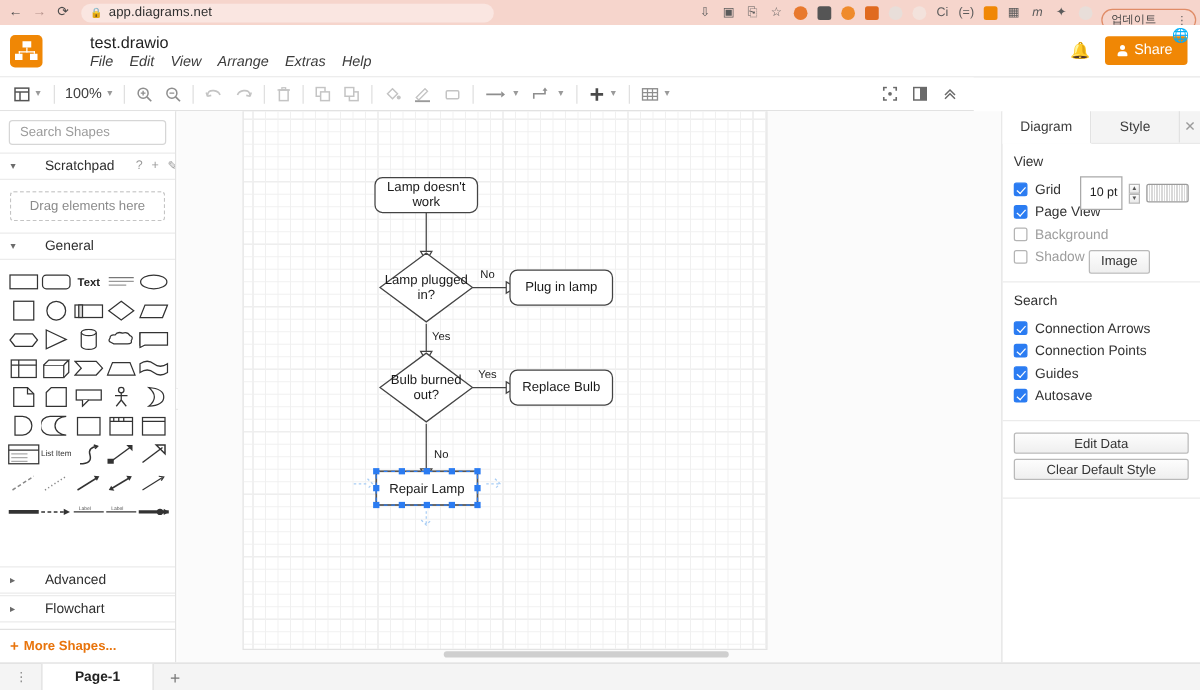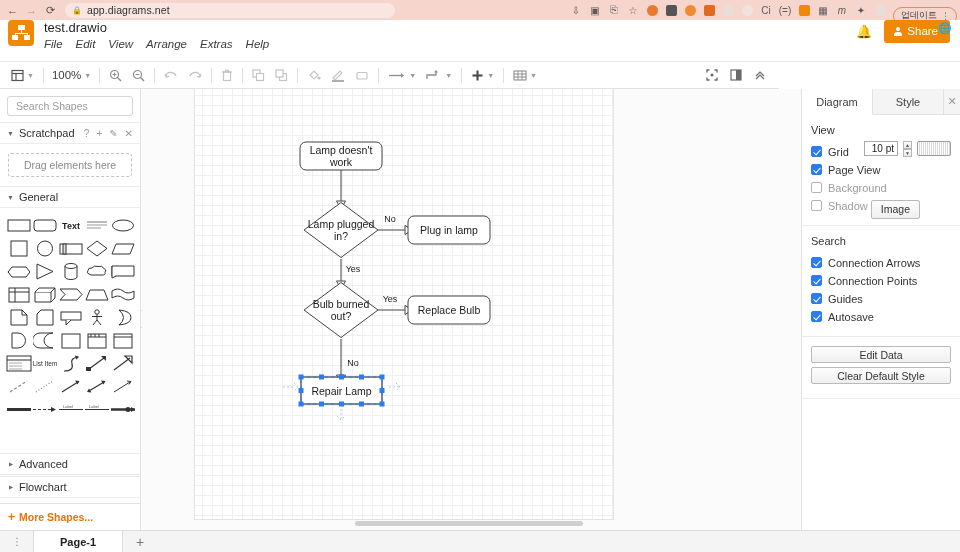--- a/index.html
+++ b/index.html
@@ -54,29 +54,29 @@
   .ext.e1 { background: #e8792e; border-radius: 50%; }
   .ext.e2 { background: #555; }
   .ext.e3 { background: #ef8b2c; border-radius: 50%; }
   .ext.e4 { background: #e06a1f; }
   .ext.e5 { background: #e8ded9; border-radius: 50%; }
   .ext.e6 { background: #f3e2dc; border-radius: 50%; }
   .update-pill {
     border: 1px solid #e08c67; border-radius: 9px;
     background: #f6d5cc; color: #3d3d3d;
     font-size: 9px; padding: 1px 7px 2px; margin-left: 3px;
-    display: flex; align-items: center; gap: 4px; margin-top: 12px;
+    display: flex; align-items: center; gap: 16px; margin-top: 12px;
   }
   .kebab { letter-spacing: -1px; font-size: 9px; color:#5b5b5b; }
 
   
   .dio-header {
     position: absolute; left: 0; top: 20px; width: 960px; height: 42px;
     background: #fff; border-bottom: 1px solid #e8e8e8;
-    display: flex; align-items: flex-start; padding-left: 8px;
+    display: flex; align-items: center; padding-left: 8px; gap: 28px;
   }
   .logo {
     width: 26px; height: 26px; background: #f08705; border-radius: 4px;
     position: relative; flex: none; margin-right: 10px;
   }
   .logo i {
     position: absolute; background: #fff; display: block;
   }
   .logo .n1 { width:7px; height:5px; left:9.5px; top:5px; }
   .logo .n2 { width:6px; height:5px; left:4px; top:15px; }
@@ -139,21 +139,21 @@
     display: flex; align-items: center; padding: 0 6px; background: #fff;
   }
   .search-box input {
     border: none; outline: none; flex: 1; font-size: 10.5px;
     font-family: inherit; color: #3a3a3a; background: transparent;
   }
   .search-box input::placeholder { color: #9b9b9b; }
   .sec-head {
     height: 22px; display: flex; align-items: center; padding: 0 7px;
     border-top: 1px solid #ececec; border-bottom: 1px solid #ececec;
-    font-size: 11px; color: #2f2f2f; background: #fff;
+    font-size: 11px; color: #2f2f2f; background: #fff; gap: 17px;
   }
   .sec-head .tri { font-size: 7px; color: #6b6b6b; margin-right: 5px; }
   .sec-actions { margin-left: auto; display: flex; gap: 7px; color: #9a9a9a; font-size: 10px; }
   .scratch-drop {
     margin: 9px 8px; height: 24px;
     border: 1px dashed #c4c4c4; border-radius: 3px;
     display: flex; align-items: center; justify-content: center;
     font-size: 10.5px; color: #8b8b8b;
   }
   .shape-grid {
@@ -231,21 +231,21 @@
   .cb.on { background: #2b7cf2; border-color: #2b7cf2; }
   .cb.on::after {
     content: ''; position: absolute; left: 3px; top: 0.5px;
     width: 3px; height: 6px; border: solid #fff; border-width: 0 1.6px 1.6px 0;
     transform: rotate(42deg);
   }
   .cbrow span { font-size: 11px; color: #333; }
   .cbrow span.muted { color: #9d9d9d; }
   .grid-ctl { position: absolute; right: 9px; top: 26px; display: flex; align-items: center; gap: 5px; }
   .num-input {
-    width: 34px; height: 15px; border: 1px solid #a9a9a9; background:#fff;
+    width: 34px; height: 27px; border: 1px solid #a9a9a9; background:#fff;
     font-size: 10px; text-align: right; padding-right: 3px; color: #222;
     display: flex; align-items: center; justify-content: flex-end; margin-left: 47px;
   }
   .spinner { display: flex; flex-direction: column; width: 9px; height: 15px; }
   .spinner i {
     flex: 1; border: 1px solid #b6b6b6; background: linear-gradient(#fdfdfd,#e9e9e9);
     font-size: 5px; color: #555; display:flex; align-items:center; justify-content:center;
   }
   .color-swatch {
     width: 34px; height: 15px; border: 1px solid #9b9b9b; border-radius: 2px;

